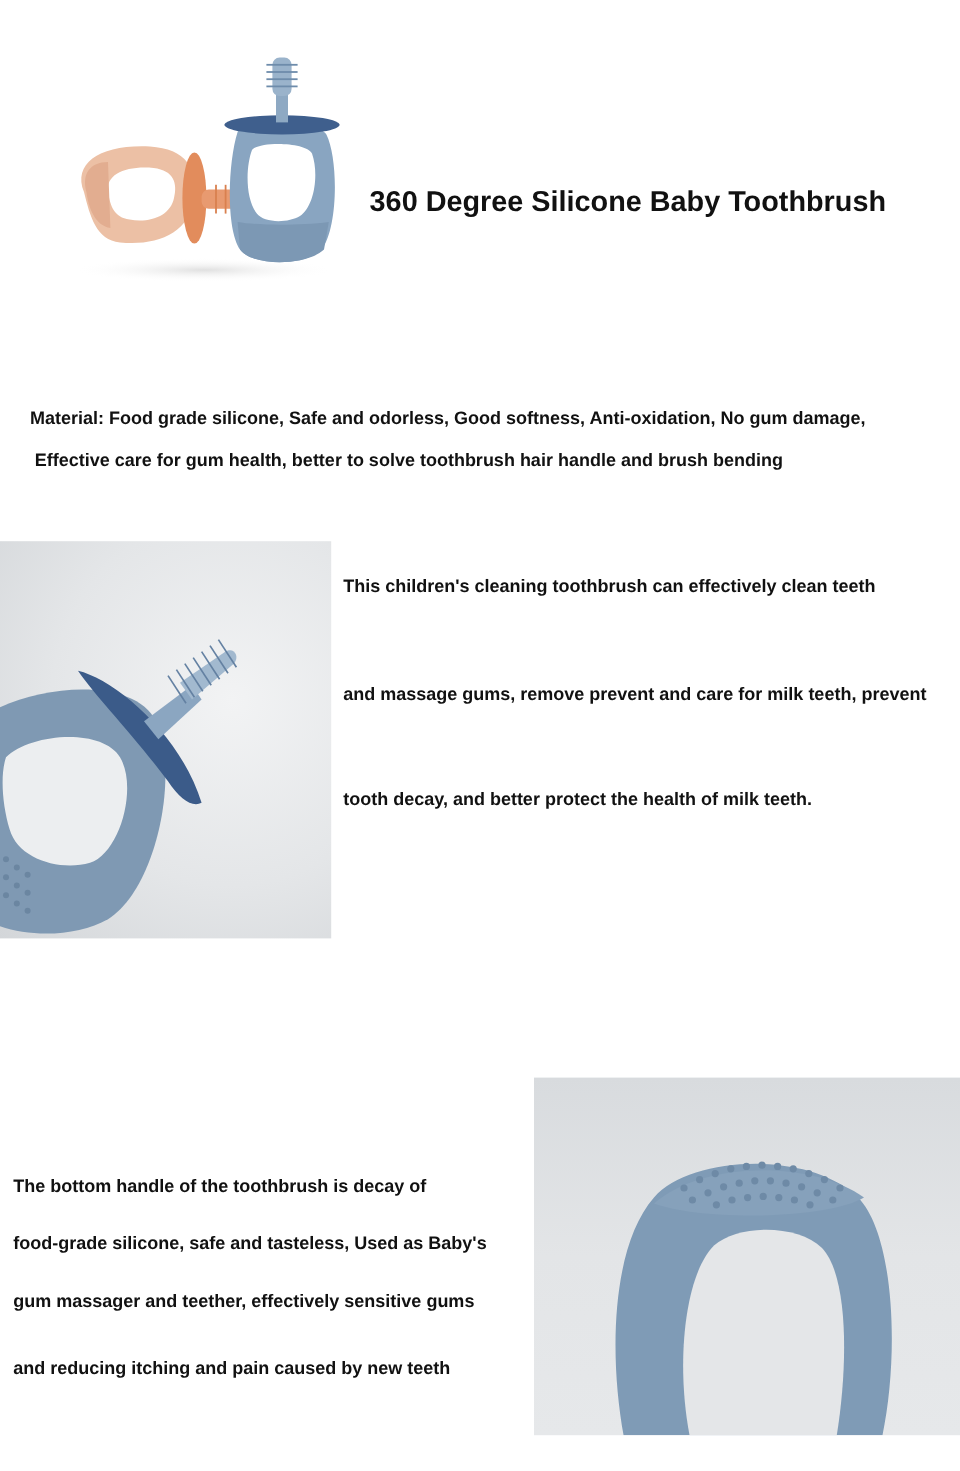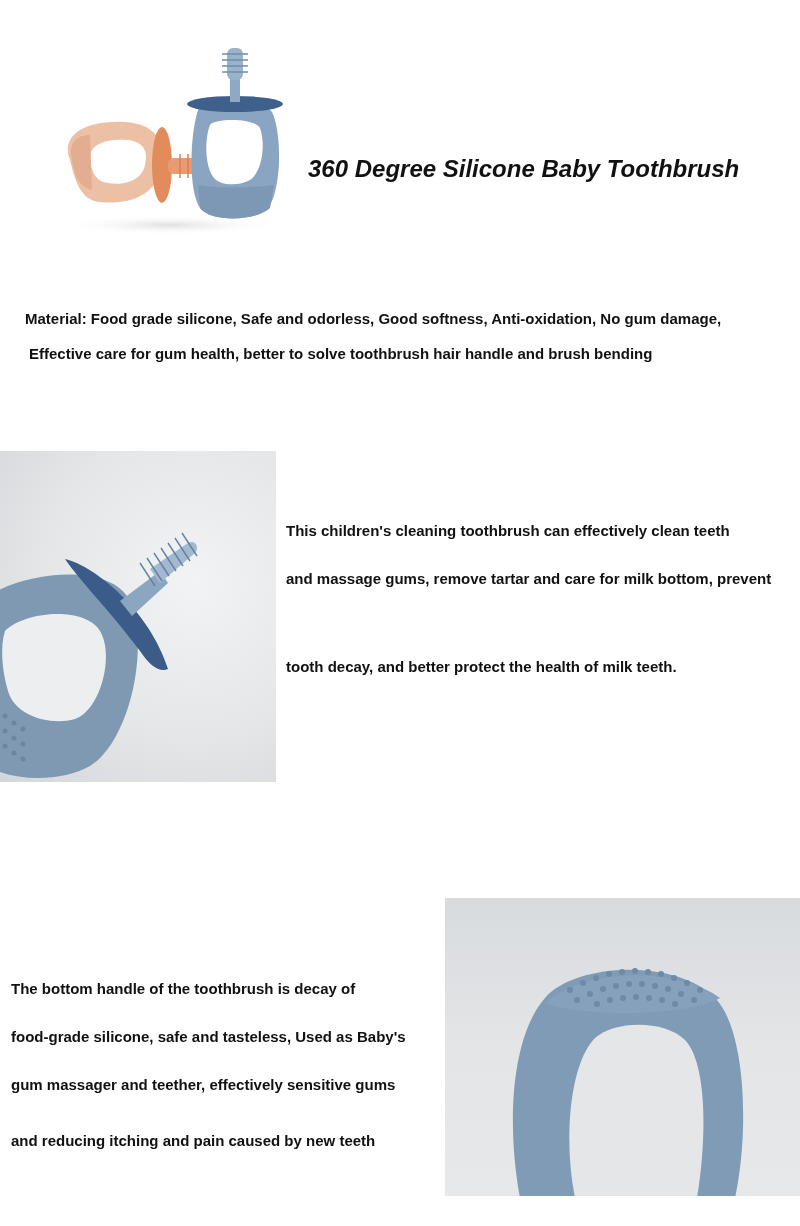--- a/index.html
+++ b/index.html
@@ -2,32 +2,32 @@
 <html><head>
   <meta charset="utf-8">
   <style>
     * { box-sizing: border-box; margin: 0; padding: 0; }
     html, body { width: 800px; height: 1226px; background: #ffffff; overflow: hidden; }
     body { position: relative; font-family: "Liberation Sans", sans-serif; color: #111; }
     .abs { position: absolute; }
 
     
     #hero-img { left: 50px; top: 40px; width: 245px; height: 200px; }
-    #hero-title { left: 308px; top: 155px; font-size: 24px; font-weight: bold; white-space: nowrap; font-style: italic; }
+    #hero-title { left: 308px; top: 155px; font-size: 24px; font-weight: bold; white-space: nowrap; }
 
     
-    .mat-line { font-size: 15px; font-weight: bold; white-space: nowrap; }
+    .mat-line { font-size: 15px; font-weight: bold; white-space: nowrap; margin-top: 30px; }
     #mat-1 { left: 25px; top: 310px; }
     #mat-2 { left: 29px; top: 345px; }
 
     
     #img2 { left: 0; top: 451px; width: 276px; height: 331px;
       background: radial-gradient(ellipse at 70% 40%, #f2f3f4 0%, #e4e6e8 55%, #d3d6d9 100%); overflow: hidden; }
     .p2 { font-size: 15px; font-weight: bold; white-space: nowrap; left: 286px; }
-    #p2-1 { top: 522px; text-align: right; }
+    #p2-1 { top: 480px; text-align: right; }
     #p2-2 { top: 570px; }
     #p2-3 { top: 630px; margin-top: 28px; }
 
     
     #img3 { left: 445px; top: 898px; width: 355px; height: 298px;
       background: linear-gradient(180deg, #d8dbde 0%, #e3e5e7 50%, #e6e8ea 100%); overflow: hidden; }
     .p3 { font-size: 15px; font-weight: bold; white-space: nowrap; left: 11px; }
     #p3-1 { top: 980px; }
     #p3-2 { top: 1028px; }
     #p3-3 { top: 1076px; }
@@ -110,21 +110,21 @@
       <line x1="147" y1="107" x2="162" y2="130"></line>
       <line x1="154" y1="102" x2="169" y2="125"></line>
       <line x1="161" y1="97" x2="176" y2="120"></line>
       <line x1="168" y1="92" x2="183" y2="115"></line>
       <line x1="175" y1="87" x2="190" y2="110"></line>
       <line x1="182" y1="82" x2="197" y2="105"></line>
     </g>
   </svg>
 </div>
 <div id="p2-1" class="abs p2">This children's cleaning toothbrush can effectively clean teeth</div>
-<div id="p2-2" class="abs p2">and massage gums, remove tartar and care for milk bottom, prevent</div>
+<div id="p2-2" class="abs p2">and massage gums, remove prevent and care for milk teeth, prevent</div>
 <div id="p2-3" class="abs p2">tooth decay, and better protect the health of milk teeth.</div>
 
 <div id="p3-1" class="abs p3">The bottom handle of the toothbrush is decay of</div>
 <div id="p3-2" class="abs p3">food-grade silicone, safe and tasteless, Used as Baby's</div>
 <div id="p3-3" class="abs p3">gum massager and teether, effectively sensitive gums</div>
 <div id="p3-4" class="abs p3">and reducing itching and pain caused by new teeth</div>
 
 <div id="img3" class="abs">
   <svg width="355" height="298" viewBox="0 0 355 298">
     <path d="M75,300 C62,230 65,140 100,100 C130,65 230,60 270,100 C300,130 305,230 290,300 Z" fill="#7f9bb6"></path>

